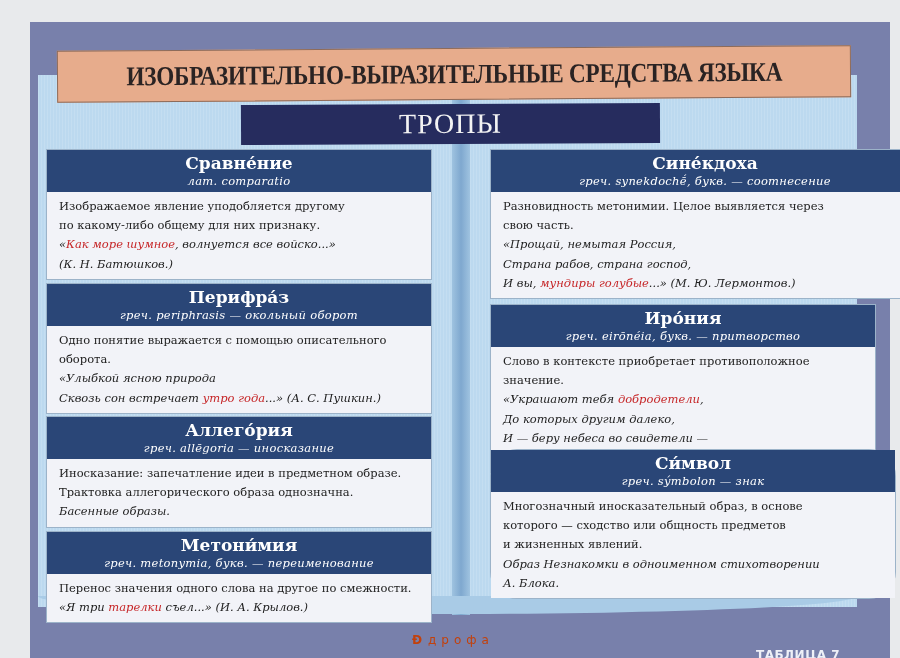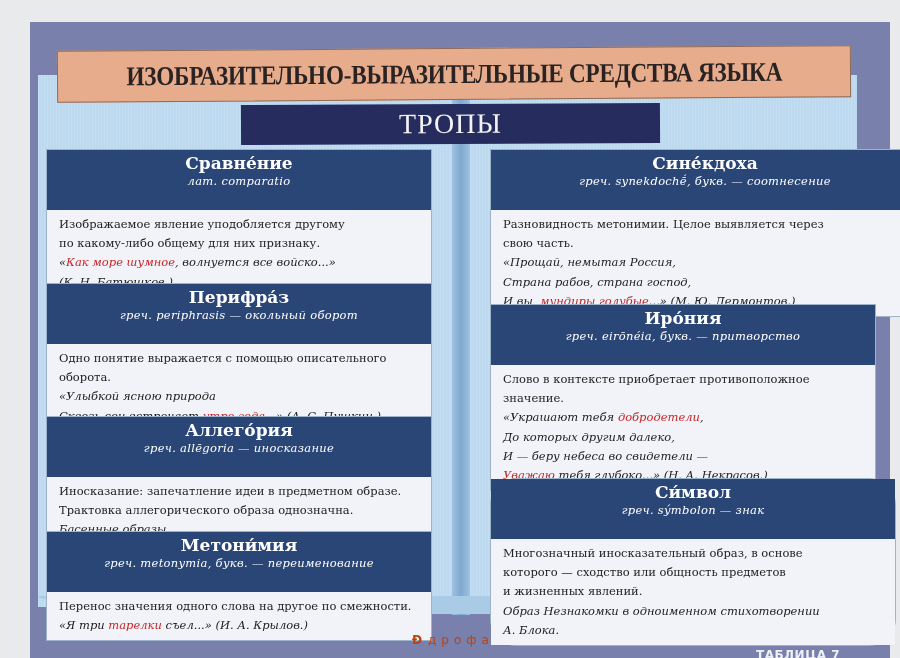--- a/index.html
+++ b/index.html
@@ -15,21 +15,21 @@
         border:1px solid #8d6b5a;transform:rotate(-0.4deg);
         display:flex;align-items:center;justify-content:center;}
   .banner span{font-family:"Liberation Serif",serif;font-weight:bold;font-size:27px;color:#2a2323;
         letter-spacing:-0.3px;transform:scaleX(0.86);white-space:nowrap;}
   .tropes{position:absolute;left:241px;top:104px;width:419px;height:40px;background:#262c5e;
         display:flex;align-items:center;justify-content:center;transform:rotate(-0.3deg);}
   .tropes span{font-family:"Liberation Serif",serif;color:#f3f3f3;font-size:28px;letter-spacing:1px;text-align:right;}
   .card{position:absolute;box-shadow:0 0 0 1px #9cb3c9;}
   .card .head{background:#2a4677;color:#fff;text-align:center;}
   .card .title{font-family:"DejaVu Serif",serif;font-weight:bold;font-size:17px;line-height:22px;padding-top:2px;}
-  .card .sub{font-family:"DejaVu Serif",serif;font-style:italic;font-size:11.5px;line-height:15px;padding-bottom:21px;letter-spacing:0.3px;}
+  .card .sub{font-family:"DejaVu Serif",serif;font-style:italic;font-size:11.5px;line-height:15px;padding-bottom:3px;letter-spacing:0.3px;}
   .card .body{background:#f2f3f8;padding:5px 4px 5px 12px;font-size:11.5px;line-height:19.2px;color:#222;}
   .card .body .it{font-style:italic;}
   .red{color:#c62628;}
   .footer-logo{position:absolute;left:412px;top:633px;font-family:"DejaVu Sans",sans-serif;color:#c2410c;font-size:12px;letter-spacing:5px;}
   .footer-logo .glyph{font-weight:bold;letter-spacing:0;margin-right:6px;}
   .footer-table{position:absolute;left:756px;top:648px;font-family:"DejaVu Sans",sans-serif;font-weight:bold;color:#eef0f7;font-size:12px;letter-spacing:0.5px;}
 </style>
 </head>
 <body>
 
@@ -116,21 +116,21 @@
   <div class="body">
     <div>Слово в контексте приобретает противоположное</div>
     <div>значение.</div>
     <div class="it"><span>«Украшают тебя </span><span class="red">добродетели</span><span>,</span></div>
     <div class="it">До которых другим далеко,</div>
     <div class="it">И — беру небеса во свидетели —</div>
     <div class="it"><span class="red">Уважаю</span><span> тебя глубоко...»</span><span> (Н. А. Некрасов.)</span></div>
   </div>
 </div>
 
-<div class="card" style="left:491px;top:479px;width:404px;border-radius:26px;">
+<div class="card" style="left:491px;top:450px;width:404px;border-radius:26px;">
   <div class="head">
     <div class="title">Си́мвол</div>
     <div class="sub">греч. sýmbolon — знак</div>
   </div>
   <div class="body">
     <div>Многозначный иносказательный образ, в основе</div>
     <div>которого — сходство или общность предметов</div>
     <div>и жизненных явлений.</div>
     <div class="it">Образ Незнакомки в одноименном стихотворении</div>
     <div class="it">А. Блока.</div>

